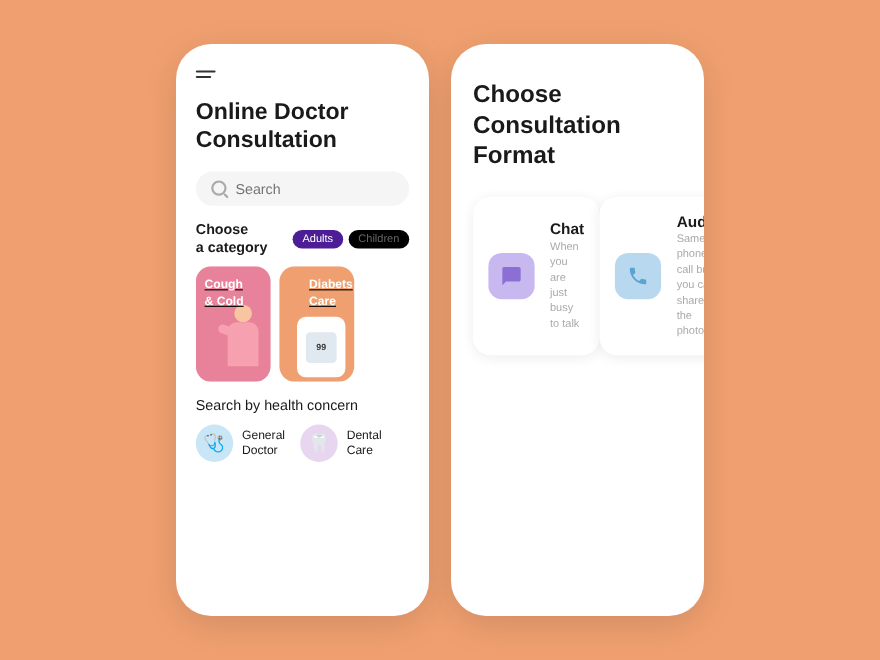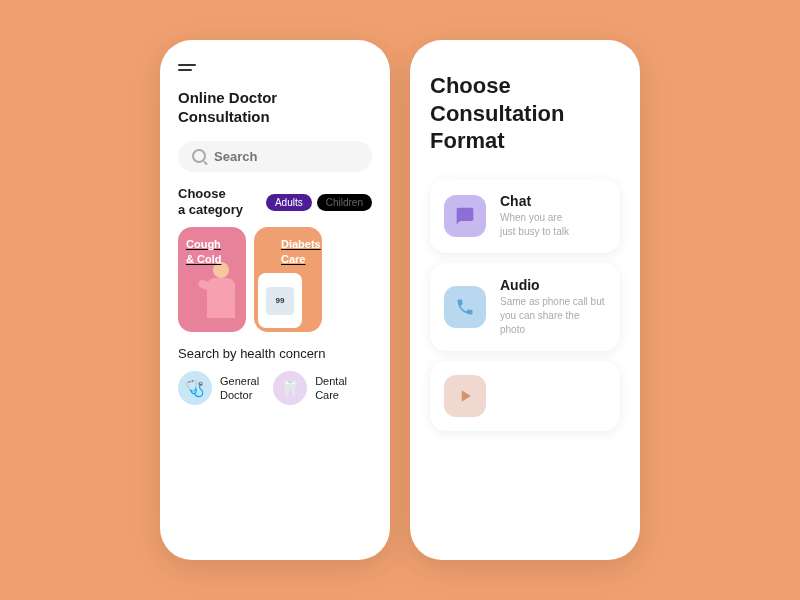--- a/index.html
+++ b/index.html
@@ -42,42 +42,41 @@
     .hamburger-icon span {
       display: block;
       height: 2px;
       background: #333;
       border-radius: 2px;
     }
     .hamburger-icon span:first-child { width: 18px; }
     .hamburger-icon span:nth-child(2) { width: 14px; }
 
     .main-title {
-      font-size: 15px;
+      font-size: 21px;
       font-weight: 800;
       color: #1a1a1a;
       line-height: 1.25;
     }
 
     .search-bar {
       display: flex;
       align-items: center;
       background: #f5f5f5;
       border-radius: 20px;
       padding: 8px 14px;
       gap: 8px;
     }
     .search-bar input {
       border: none;
       background: transparent;
       font-size: 13px;
       color: #999;
       outline: none;
       width: 100%;
-      font-weight: bold;
     }
     .search-icon-shape {
       width: 14px;
       height: 14px;
       border: 2px solid #aaa;
       border-radius: 50%;
       position: relative;
       flex-shrink: 0;
     }
     .search-icon-shape::after {
@@ -180,21 +179,21 @@
       background: #f7a0b0;
       border-radius: 4px;
       top: 20px; left: 2px;
       transform: rotate(20deg);
     }
 
     
     .figure-glucose {
       position: absolute;
       bottom: 4px;
-      right: 20px;
+      right: 8px;
       width: 44px;
       height: 55px;
       background: #fff;
       border-radius: 8px;
       display: flex;
       align-items: center;
       justify-content: center;
     }
     .figure-glucose .screen {
       width: 28px; height: 28px;
@@ -256,22 +255,21 @@
     .right-title {
       font-size: 22px;
       font-weight: 800;
       color: #1a1a1a;
       line-height: 1.25;
       margin-bottom: 8px;
     }
 
     .format-options {
       display: flex;
-      flex-direction: column;
-      gap: 10px;
+      flex-direction: row;
     }
 
     .format-option {
       display: flex;
       align-items: center;
       gap: 14px;
       background: #fff;
       border-radius: 16px;
       padding: 14px 14px;
       box-shadow: 0 2px 12px rgba(0,0,0,0.07);

